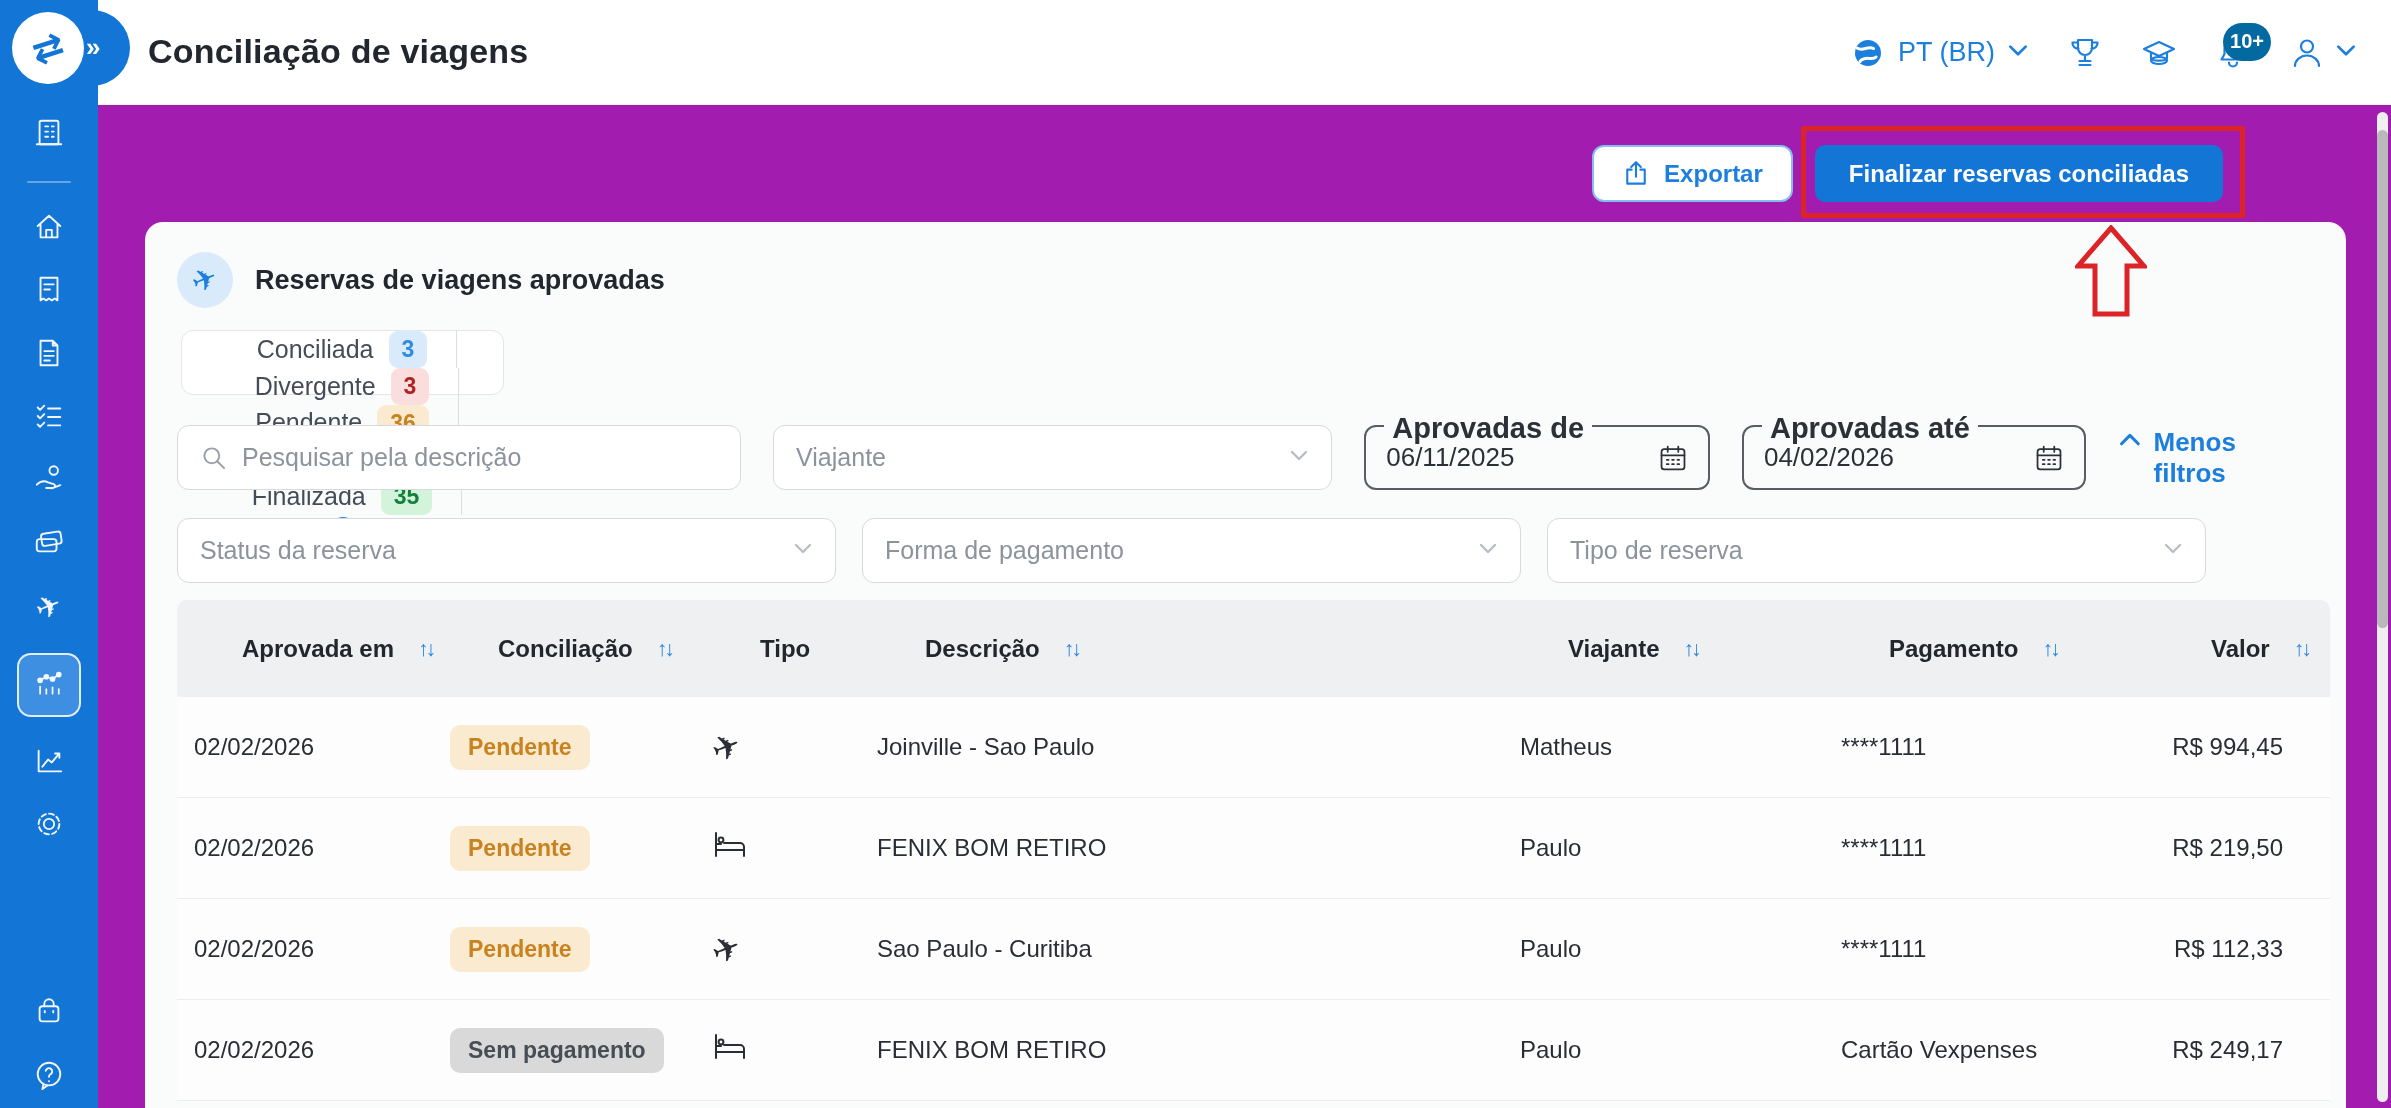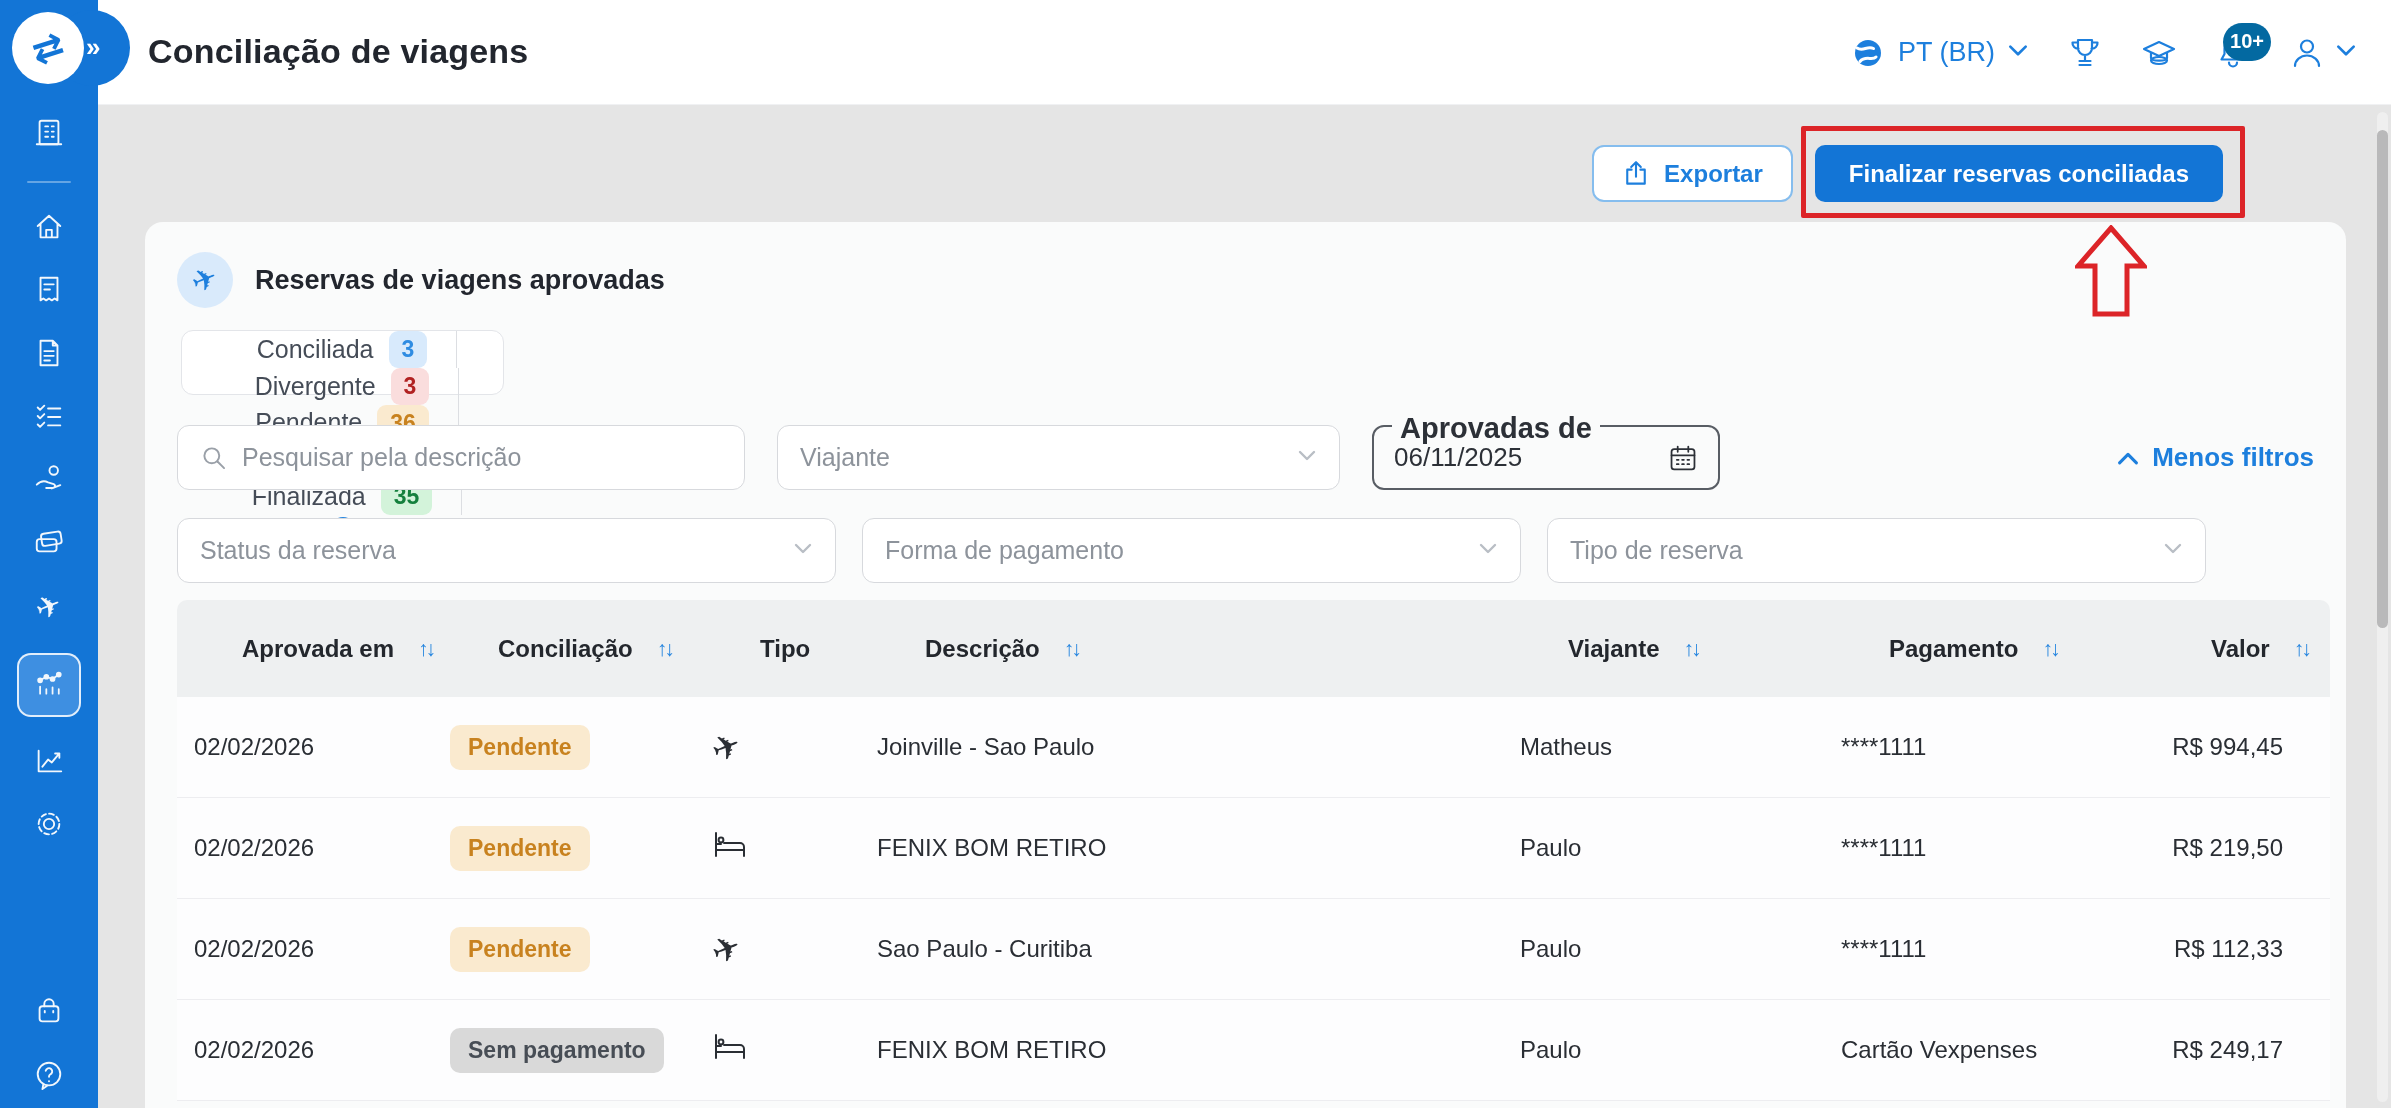--- a/index.html
+++ b/index.html
@@ -33,21 +33,21 @@
   .tb-ico svg { stroke:#1d7fdd; stroke-width:2.2; fill:none; stroke-linecap:round; stroke-linejoin:round; width:36px; height:36px; display:block; }
   .lang { display:flex; align-items:center; gap:12px; cursor:pointer; }
   .lang-label { color:#1d7fdd; font-size:27px; font-weight:500; }
   .chev svg { width:22px; height:22px; stroke:#1d7fdd; stroke-width:2.4; fill:none; stroke-linecap:round; stroke-linejoin:round; }
   .bell-wrap { position:relative; cursor:pointer; }
   .notif-badge { position:absolute; top:-12px; right:-20px; min-width:44px; height:38px; background:#0369a1; border-radius:20px;
     color:#fff; font-size:20px; font-weight:700; display:flex; align-items:center; justify-content:center; padding:0 7px; }
   .profile { display:flex; align-items:center; gap:10px; cursor:pointer; }
 
   
-  .content { position:absolute; left:98px; top:105px; width:2293px; height:1003px; background:#e5e5e5; }
+  .content { position:absolute; left:98px; top:105px; width:2293px; height:1003px; background:#a21caf; }
 
   .actions-row { position:absolute; top:40px; right:168px; display:flex; gap:22px; z-index:10; }
   .btn-export { height:57px; padding:0 28px; background:#fff; border:2px solid #85bdee; border-radius:12px;
     color:#1d7fdd; font-size:24px; font-weight:700; display:flex; align-items:center; gap:14px; cursor:pointer;
     font-family:inherit; }
   .btn-export svg { width:28px; height:28px; stroke:#1d7fdd; stroke-width:2.4; fill:none; stroke-linecap:round; stroke-linejoin:round; }
   .finalize-wrap { position:relative; }
   .btn-finalize { height:57px; padding:0 34px; background:#1375d6; border:none; border-radius:10px;
     color:#fff; font-size:24px; font-weight:700; cursor:pointer; font-family:inherit; }
   .annotation-box { position:absolute; left:-14px; right:-22px; top:-19px; bottom:-16px; border:5px solid #dc2428; border-radius:2px; pointer-events:none; z-index:12; }
@@ -86,21 +86,21 @@
   .select-traveler { width:563px; }
   .select-placeholder { font-size:25px; color:#8d939b; }
   .fake-select .chev-s svg { width:20px; height:20px; stroke:#b9bec5; stroke-width:2.4; fill:none; stroke-linecap:round; stroke-linejoin:round; }
 
   .date-field { position:relative; width:348px; height:65px; background:#fafbfb; border:2px solid #585d64; border-radius:12px;
     display:flex; align-items:center; justify-content:space-between; padding:0 20px; cursor:pointer; }
   .date-label { position:absolute; top:-15px; left:18px; background:#fafbfb; padding:0 8px; font-size:29px; font-weight:700; color:#2c3037; white-space:nowrap; }
   .date-value { font-size:26px; color:#2c3037; }
   .date-field svg { width:30px; height:30px; stroke:#2c3037; stroke-width:2; fill:none; stroke-linecap:round; }
 
-  .less-filters { margin-left:auto; display:flex; align-items:center; gap:12px; cursor:pointer; }
+  .less-filters { margin-left:auto; display:flex; gap:12px; cursor:pointer; }
   .less-filters svg { width:24px; height:24px; stroke:#1d7fdd; stroke-width:2.6; fill:none; stroke-linecap:round; stroke-linejoin:round; }
   .less-filters-label { color:#1d7fdd; font-size:26px; font-weight:700; }
 
   
   .filters-2 { position:absolute; left:32px; top:296px; width:2029px; height:65px; display:flex; gap:26px; }
   .filters-2 .fake-select { flex:1; }
 
   
   .table { position:absolute; left:32px; top:378px; width:2153px; }
   .t-grid { display:grid; grid-template-columns:256px 262px 165px 643px 321px 322px 1fr; padding-left:17px; padding-right:47px; align-items:center; }
@@ -336,20 +336,28 @@
               </svg></span>
         </div>
         <div class="date-field">
           <span class="date-label">Aprovadas de</span>
           <span class="date-value">06/11/2025</span>
           <svg viewBox="0 0 34 34">
               <rect x="4" y="7" width="26" height="23" rx="3"></rect>
               <path d="M4 14 h26 M11 4 v6 M23 4 v6 M10 19 h2 M16 19 h2 M22 19 h2 M10 24 h2 M16 24 h2 M22 24 h2"></path>
             </svg>
         </div>
+        <div class="date-field" style="width:346px;">
+          <span class="date-label">Aprovadas até</span>
+          <span class="date-value">04/02/2026</span>
+          <svg viewBox="0 0 34 34">
+              <rect x="4" y="7" width="26" height="23" rx="3"></rect>
+              <path d="M4 14 h26 M11 4 v6 M23 4 v6 M10 19 h2 M16 19 h2 M22 19 h2 M10 24 h2 M16 24 h2 M22 24 h2"></path>
+            </svg>
+        </div>
         <div class="less-filters">
           <svg viewBox="0 0 20 16">
               <path d="M3 12 l7 -7 7 7"></path>
             </svg>
           <span class="less-filters-label">Menos filtros</span>
         </div>
       </div>
 
       <div class="filters-2">
         <div class="input-box fake-select">

